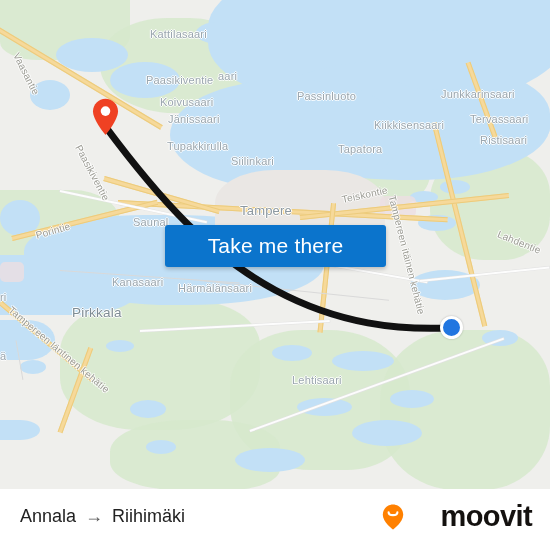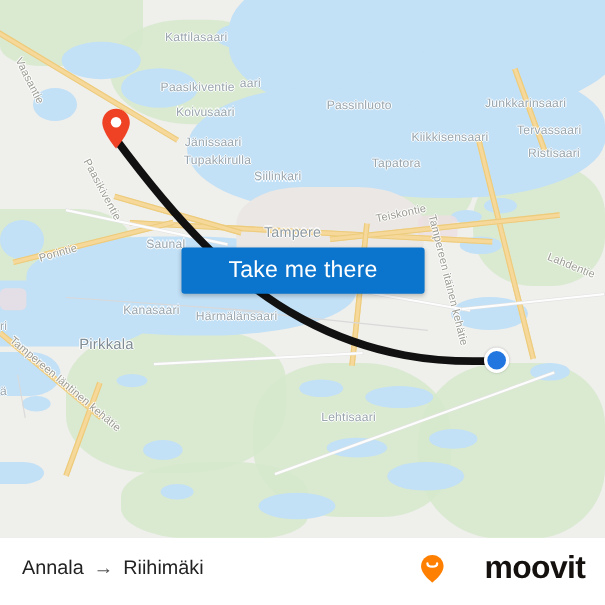--- a/index.html
+++ b/index.html
@@ -275,21 +275,21 @@
     <div class="layer" id="map-labels">
         <div class="lbl" style="left: 150px; top: 28px;">Kattilasaari</div>
         <div class="lbl road" style="left: 16px; top: 48px; transform: rotate(63deg); transform-origin: left center;">Vaasantie</div>
         <div class="lbl" style="left: 146px; top: 74px;">Paasikiventie</div>
         <div class="lbl" style="left: 218px; top: 70px;">aari</div>
         <div class="lbl" style="left: 297px; top: 90px;">Passinluoto</div>
         <div class="lbl" style="left: 441px; top: 88px;">Junkkarinsaari</div>
         <div class="lbl" style="left: 160px; top: 96px;">Koivusaari</div>
         <div class="lbl" style="left: 374px; top: 119px;">Kiikkisensaari</div>
         <div class="lbl" style="left: 470px; top: 113px;">Tervassaari</div>
-        <div class="lbl" style="left: 168px; top: 124px;">Jänissaari</div>
+        <div class="lbl" style="left: 168px; top: 113px;">Jänissaari</div>
         <div class="lbl" style="left: 480px; top: 134px;">Ristisaari</div>
         <div class="lbl" style="left: 167px; top: 140px;">Tupakkirulla</div>
         <div class="lbl" style="left: 338px; top: 143px;">Tapatora</div>
         <div class="lbl" style="left: 231px; top: 155px;">Siilinkari</div>
         <div class="lbl road" style="left: 78px; top: 140px; transform: rotate(62deg); transform-origin: left center;">Paasikiventie</div>
         <div class="lbl road" style="left: 342px; top: 194px; transform: rotate(-12deg); transform-origin: left center;">Teiskontie</div>
         <div class="lbl city" style="left: 240px; top: 203px;">Tampere</div>
         <div class="lbl" style="left: 133px; top: 216px;">Saunal</div>
         <div class="lbl road" style="left: 36px; top: 230px; transform: rotate(-16deg); transform-origin: left center;">Porintie</div>
         <div class="lbl road" style="left: 498px; top: 228px; transform: rotate(22deg); transform-origin: left center;">Lahdentie</div>

